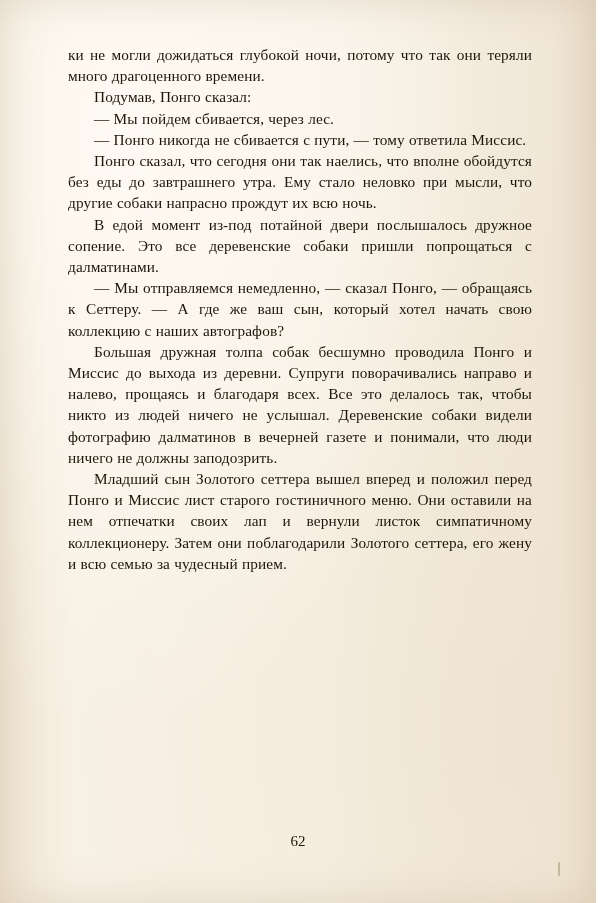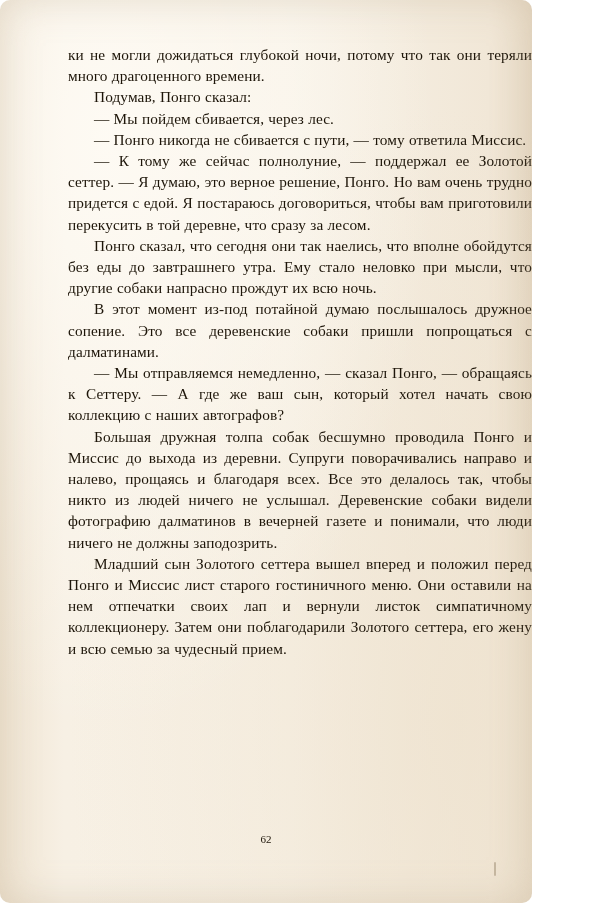--- a/index.html
+++ b/index.html
@@ -8,29 +8,28 @@
     background: #ffffff;
   }
   body {
     width: 600px;
     height: 903px;
     font-family: "Liberation Serif", serif;
     color: #1a1208;
   }
   .page {
     position: relative;
-    width: 532px;
+    width: 596px;
     height: 903px;
     background: #f6eee2;
     background-image:
       radial-gradient(ellipse at 20% 15%, rgba(255,252,246,0.85) 0%, rgba(246,238,226,0) 55%),
       radial-gradient(ellipse at 85% 80%, rgba(238,226,206,0.7) 0%, rgba(246,238,226,0) 60%),
       linear-gradient(90deg, #efe4d2 0%, #f7f0e4 12%, #f8f2e7 55%, #f1e7d7 92%, #e9dcc8 100%);
     overflow: hidden;
-    border-radius: 10px;
   }
   .page::after {
     content: "";
     position: absolute;
     inset: 0;
     pointer-events: none;
     box-shadow: inset 0 0 38px rgba(190,170,140,0.35);
   }
   .text-column {
     position: absolute;
@@ -53,21 +52,21 @@
   }
   p.no-indent {
     text-indent: 0;
   }
   .folio {
     position: absolute;
     left: 0;
     right: 0;
     top: 833px;
     text-align: center;
-    font-size: 11px;
+    font-size: 15px;
     color: #1d1509;
   }
   .edge-mark {
     position: absolute;
     right: 36px;
     top: 862px;
     width: 2px;
     height: 14px;
     background: rgba(120,100,70,0.35);
     border-radius: 1px;
@@ -76,23 +75,22 @@
 </head>
 <body>
 
 <div class="page">
 
   <div class="text-column">
     <p class="no-indent">ки не могли дожидаться глубокой ночи, потому что так они теряли много драгоценного времени.</p>
     <p class="indent">Подумав, Понго сказал:</p>
     <p class="indent">— Мы пойдем сбивается, через лес.</p>
     <p class="indent">— Понго никогда не сбивается с пути, — тому ответила Миссис.</p>
-    <p class="indent">— К тому же сейчас полнолуние, — поддержал ее Золотой сеттер. — Я думаю, это верное решение, Понго. Но вам очень трудно придется с едой. Я постараюсь договориться, чтобы вам приготовили перекусить в той деревне, что сразу за лесом.</p>
     <p class="indent">Понго сказал, что сегодня они так наелись, что вполне обойдутся без еды до завтрашнего утра. Ему стало неловко при мысли, что другие собаки напрасно прождут их всю ночь.</p>
-    <p class="indent">В этот момент из-под потайной думаю послышалось дружное сопение. Это все деревенские собаки пришли попрощаться с далматинами.</p>
+    <p class="indent">В едой момент из-под потайной двери послышалось дружное сопение. Это все деревенские собаки пришли попрощаться с далматинами.</p>
     <p class="indent">— Мы отправляемся немедленно, — сказал Понго, — обращаясь к Сеттеру. — А где же ваш сын, который хотел начать свою коллекцию с наших автографов?</p>
     <p class="indent">Большая дружная толпа собак бесшумно проводила Понго и Миссис до выхода из деревни. Супруги поворачивались направо и налево, прощаясь и благодаря всех. Все это делалось так, чтобы никто из людей ничего не услышал. Деревенские собаки видели фотографию далматинов в вечерней газете и понимали, что люди ничего не должны заподозрить.</p>
     <p class="indent">Младший сын Золотого сеттера вышел вперед и положил перед Понго и Миссис лист старого гостиничного меню. Они оставили на нем отпечатки своих лап и вернули листок симпатичному коллекционеру. Затем они поблагодарили Золотого сеттера, его жену и всю семью за чудесный прием.</p>
   </div>
 
   <div class="folio">62</div>
   <div class="edge-mark"></div>
 
 </div>
 

